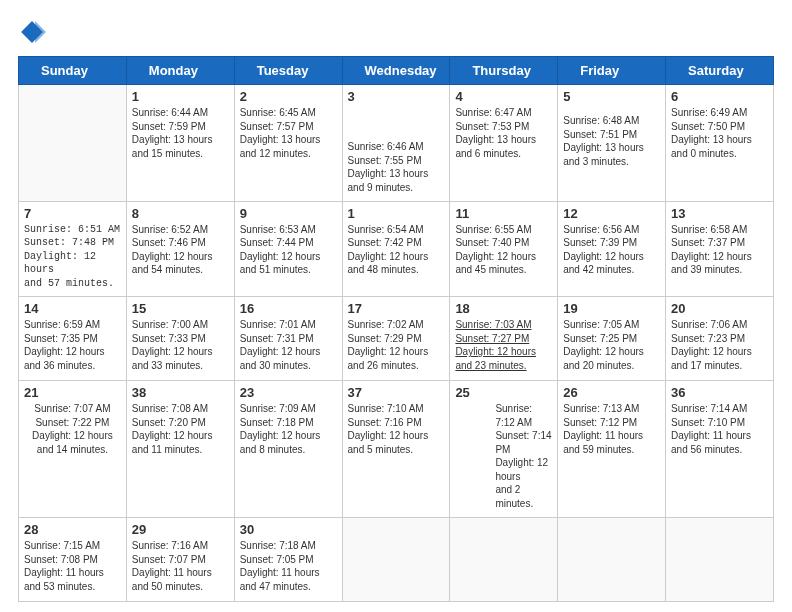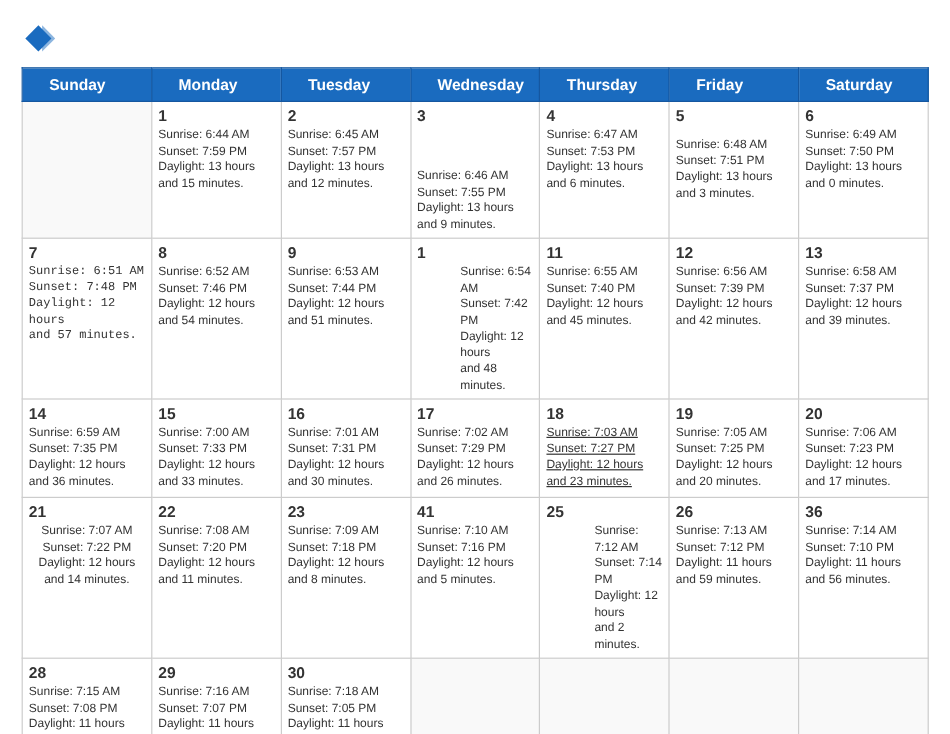--- a/index.html
+++ b/index.html
@@ -187,21 +187,21 @@
           </td>
           <td>
             <span class="day-number">9</span>
             <div class="day-info" style="white-space: pre-line;">Sunrise: 6:53 AM
 Sunset: 7:44 PM
 Daylight: 12 hours
 and 51 minutes.</div>
           </td>
           <td>
             <span class="day-number">1</span>
-            <div class="day-info" style="white-space: pre-line; margin-left: 36px;">Sunrise: 6:54 AM
+            <div class="day-info" style="white-space: pre-line;">Sunrise: 6:54 AM
 Sunset: 7:42 PM
 Daylight: 12 hours
 and 48 minutes.</div>
           </td>
           <td>
             <span class="day-number">11</span>
             <div class="day-info" style="white-space: pre-line;">Sunrise: 6:55 AM
 Sunset: 7:40 PM
 Daylight: 12 hours
 and 45 minutes.</div>
@@ -274,35 +274,35 @@
         </tr>
         <tr>
           <td>
             <span class="day-number">21</span>
             <div class="day-info" style="white-space: pre-line; text-align: center;">Sunrise: 7:07 AM
 Sunset: 7:22 PM
 Daylight: 12 hours
 and 14 minutes.</div>
           </td>
           <td>
-            <span class="day-number">22</span>
+            <span class="day-number">38</span>
             <div class="day-info" style="white-space: pre-line;">Sunrise: 7:08 AM
 Sunset: 7:20 PM
 Daylight: 12 hours
 and 11 minutes.</div>
           </td>
           <td>
             <span class="day-number">23</span>
             <div class="day-info" style="white-space: pre-line;">Sunrise: 7:09 AM
 Sunset: 7:18 PM
 Daylight: 12 hours
 and 8 minutes.</div>
           </td>
           <td>
-            <span class="day-number">41</span>
+            <span class="day-number">37</span>
             <div class="day-info" style="white-space: pre-line;">Sunrise: 7:10 AM
 Sunset: 7:16 PM
 Daylight: 12 hours
 and 5 minutes.</div>
           </td>
           <td>
             <span class="day-number">25</span>
             <div class="day-info" style="white-space: pre-line; margin-left: 40px;">Sunrise: 7:12 AM
 Sunset: 7:14 PM
 Daylight: 12 hours

